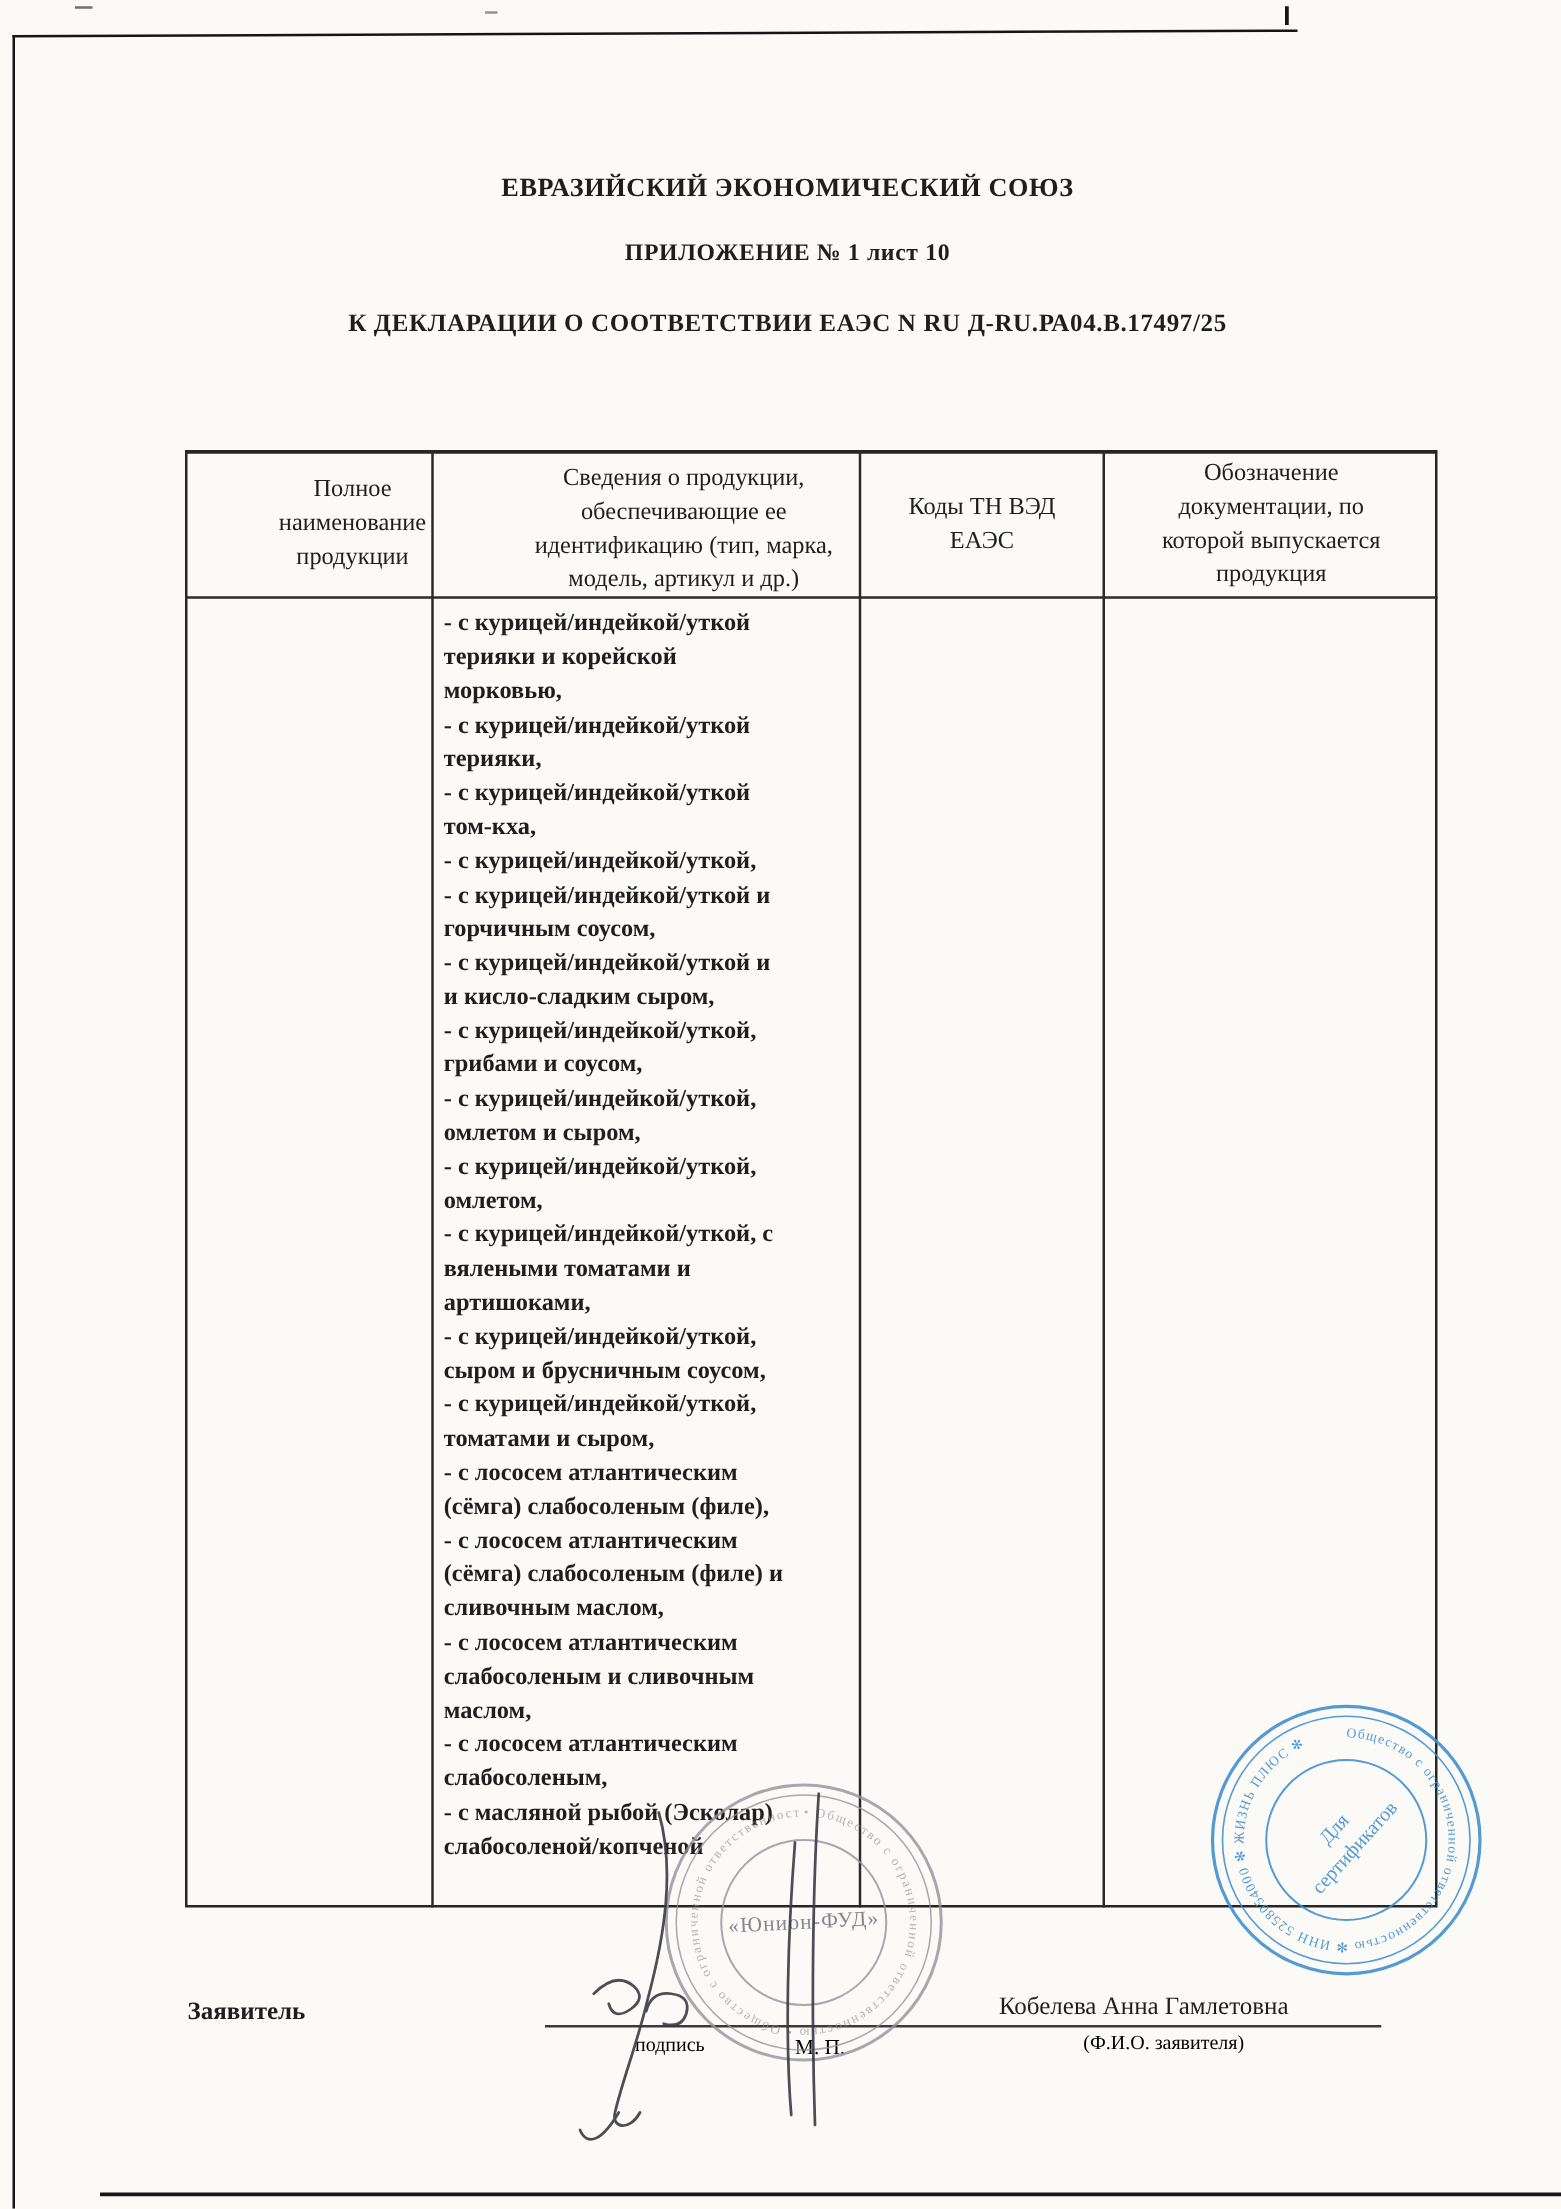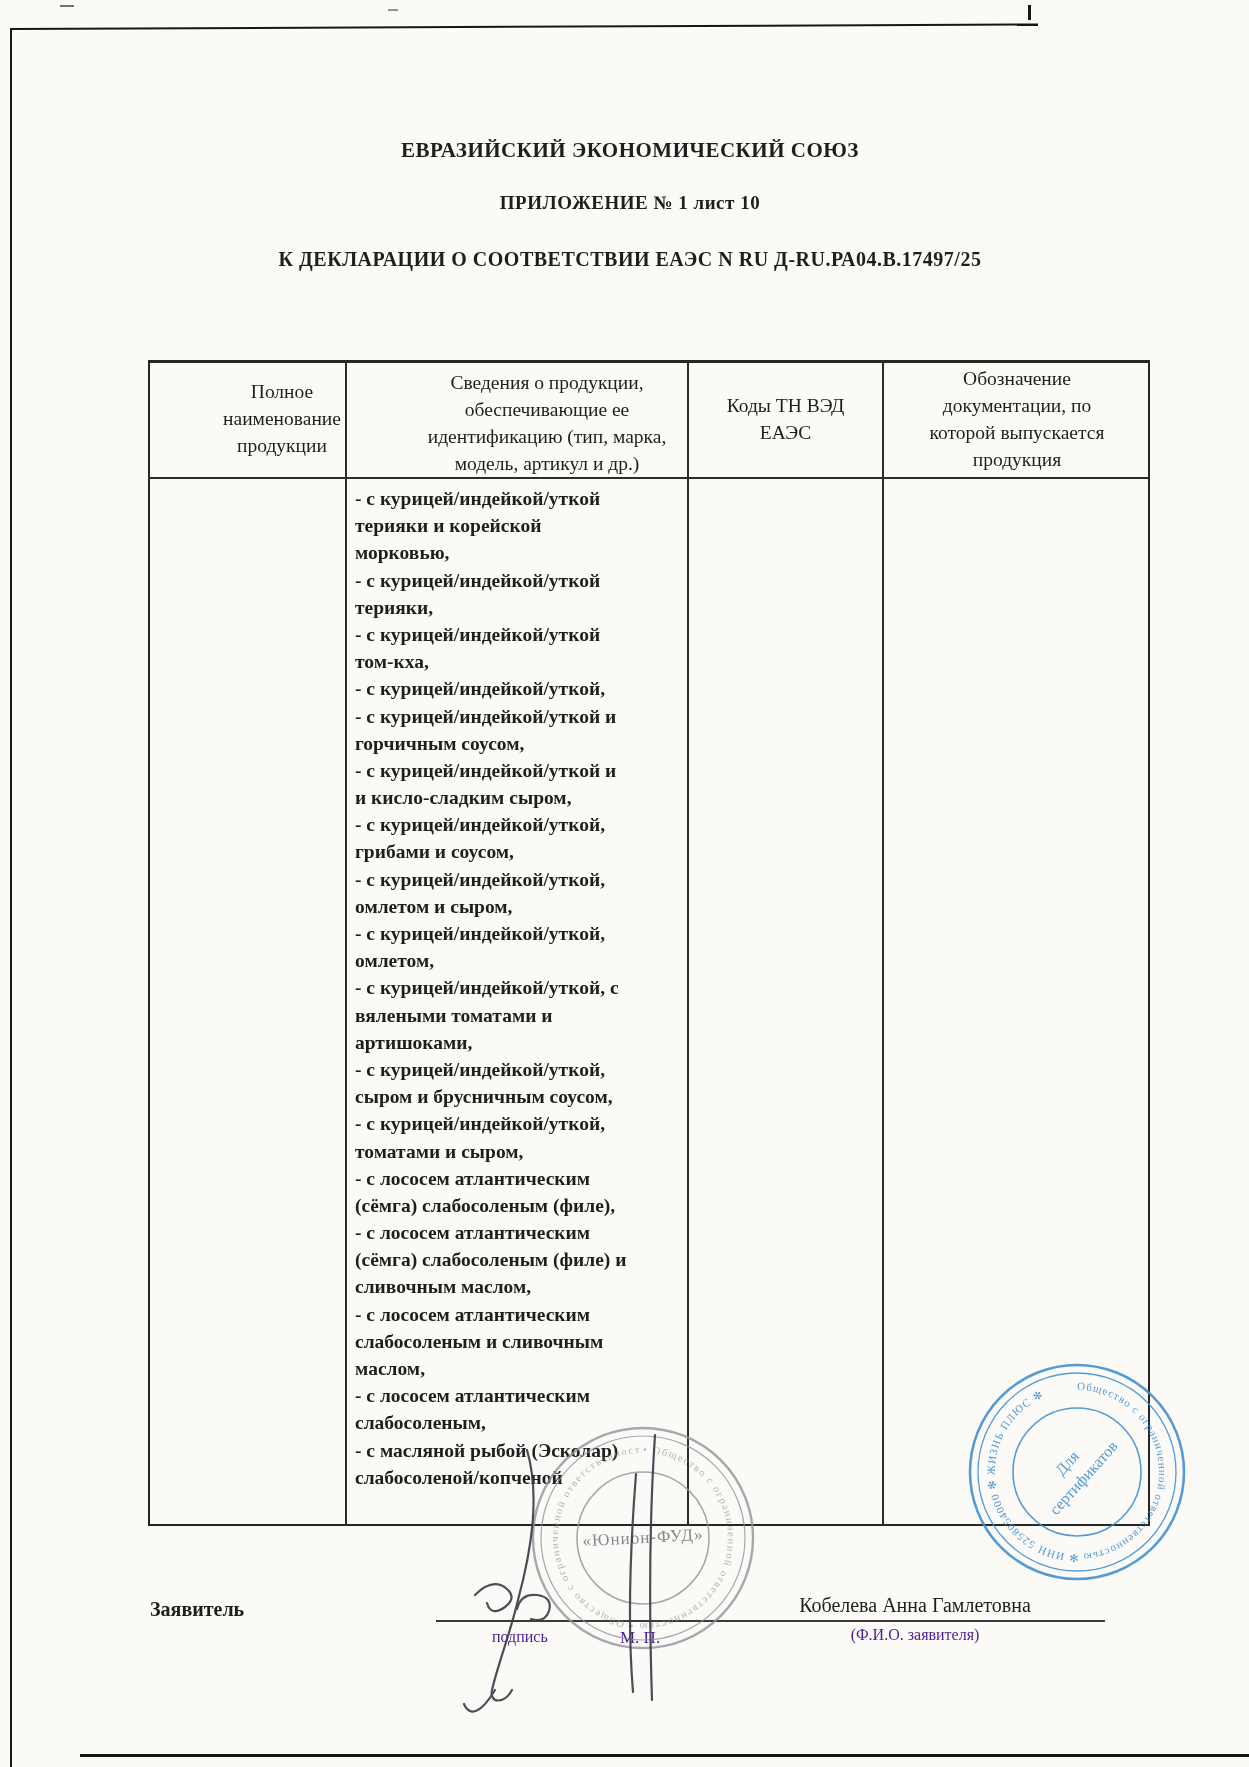--- a/index.html
+++ b/index.html
@@ -21,21 +21,21 @@
   .tline{background:#2b2b2b;}
   .hcell{
     display:flex;align-items:center;justify-content:center;text-align:center;
     white-space:pre-line;font-size:19.5px;line-height:27px;
   }
   .plines{font-size:19.5px;line-height:27.2px;white-space:nowrap;}
   .plines div{height:27.2px;font-weight:bold;}
   
   .f-label{font-size:20px;font-weight:bold;}
   .f-name{font-size:20px;}
-  .f-cap{font-size:16px;color:#4c1d95;}
+  .f-cap{font-size:16px;color:#000000;margin-left:16px;}
   .sigline{background:#3a3a3a;height:2px;}
   
   .stamp-center-text{
     font-size:17px;color:#808089;letter-spacing:1px;
     transform:rotate(-3deg);text-align:center;opacity:.95;
   }
   svg text{font-family:"Liberation Serif","DejaVu Serif",serif;}
 </style>
 </head>
 <body>

